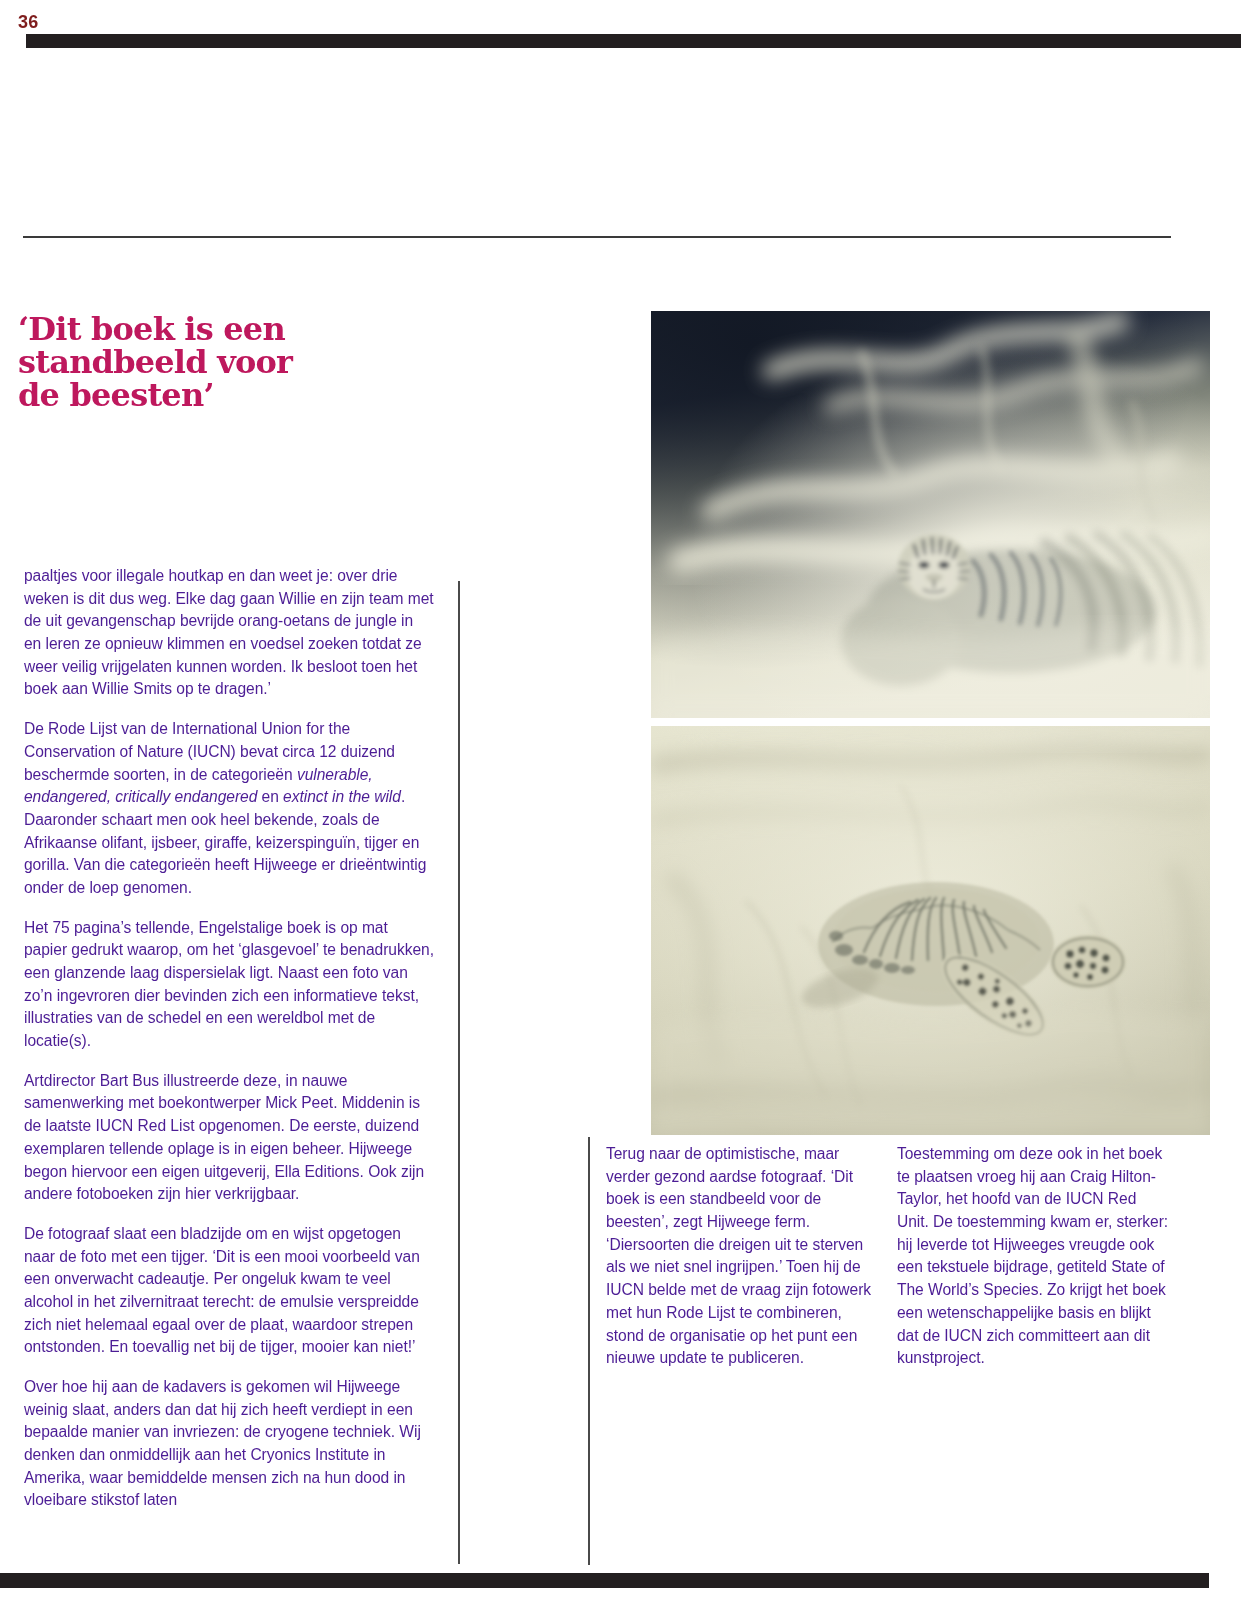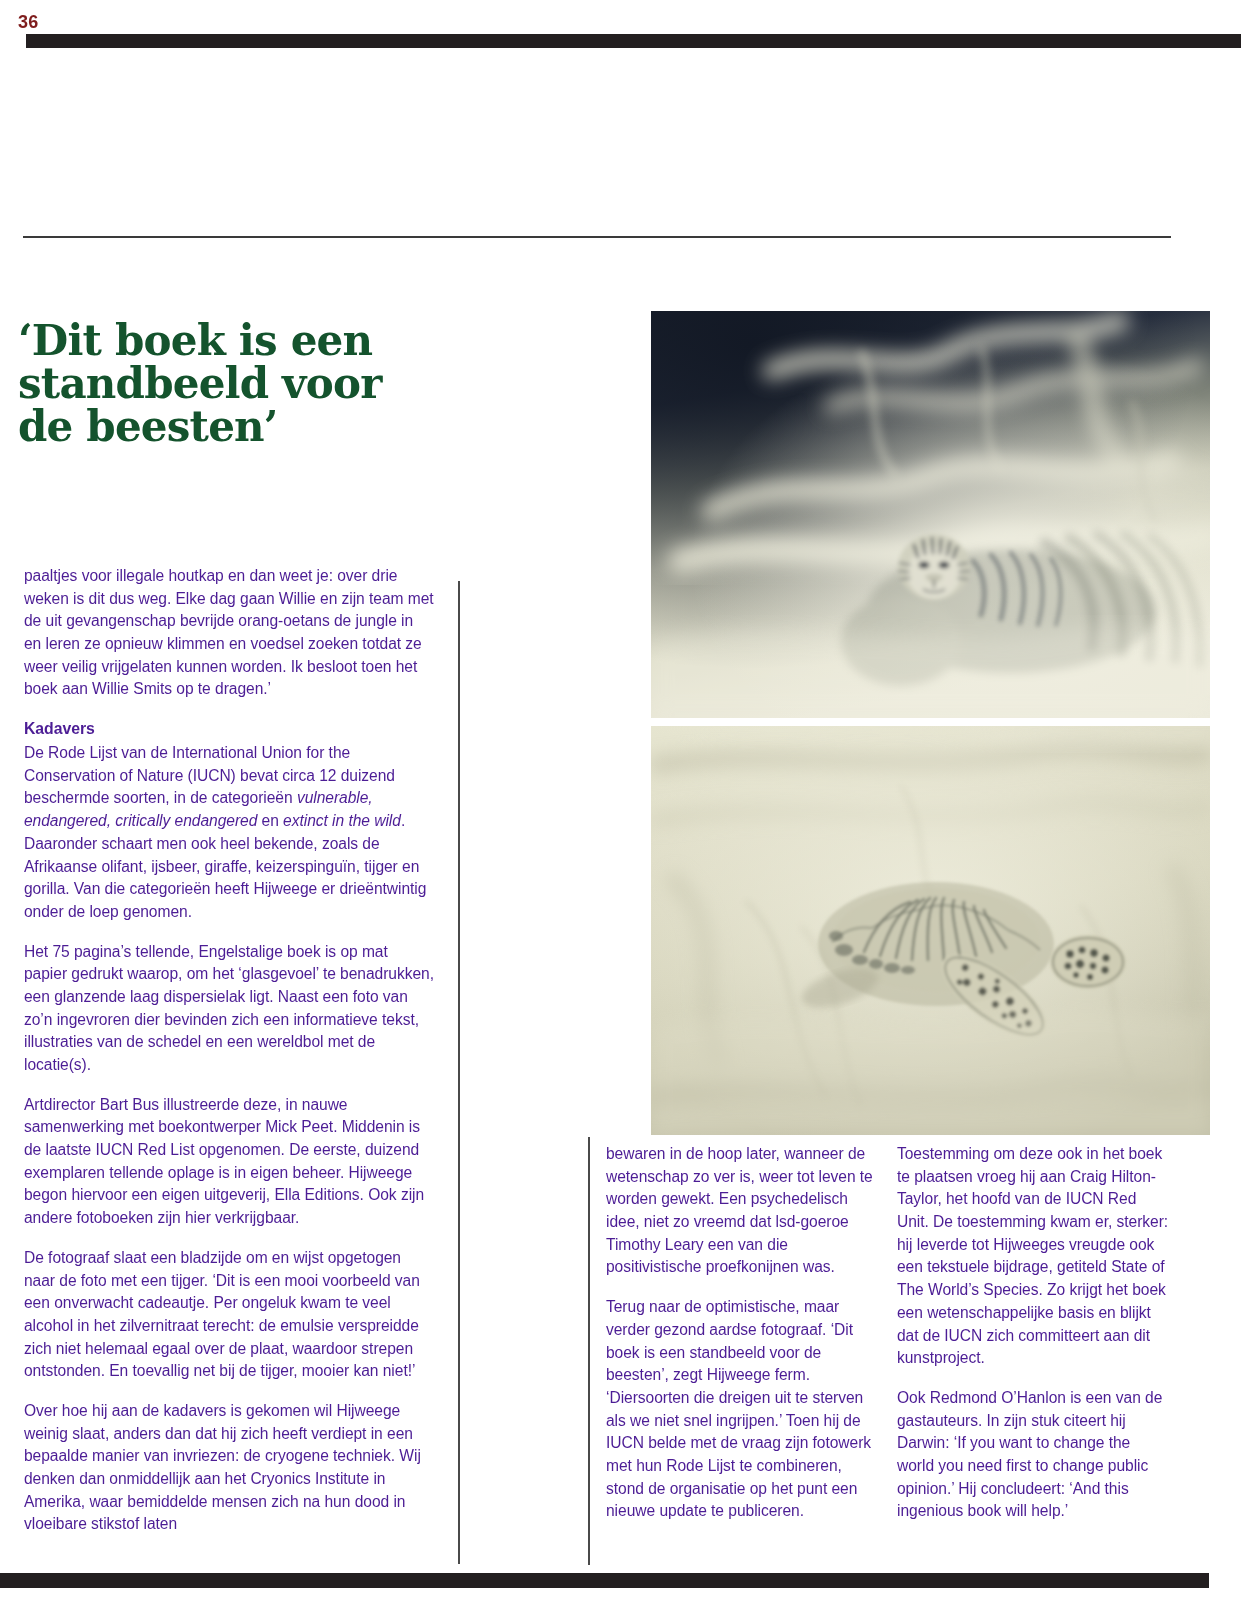--- a/index.html
+++ b/index.html
@@ -36,24 +36,24 @@
     width: 1148px; height: 2px;
     background: #3a3a3a;
   }
 
   
   .headline {
     position: absolute; left: 18px; top: 292px;
     width: 560px;
     font-family: "DejaVu Serif", "Liberation Serif", serif;
     font-weight: bold;
-    font-size: 42px;
+    font-size: 32px;
     line-height: 1.02;
     letter-spacing: -0.8px;
-    color: #14532d;
+    color: #be185d;
     white-space: pre-line;
   }
 
   
   .vrule {
     position: absolute;
     width: 2px;
     background: #4a4a4a;
   }
   .vrule-1 { left: 458px; top: 581px;  height: 983px; }
@@ -340,32 +340,29 @@
     </g>
   </svg>
 </figure>
 
 <div class="vrule vrule-1"></div>
 <div class="vrule vrule-2"></div>
 
 <div class="col col-left">
   <p>paaltjes voor illegale houtkap en dan weet je: over drie weken is dit dus weg. Elke dag gaan Willie en zijn team met de uit gevangenschap bevrijde orang-oetans de jungle in en leren ze opnieuw klimmen en voedsel zoeken totdat ze weer veilig vrijgelaten kunnen worden. Ik besloot toen het boek aan Willie Smits op te dragen.’</p>
 
-  <p class="sub">Kadavers</p>
   <p><span>De Rode Lijst van de International Union for the Conservation of Nature (IUCN) bevat circa 12 duizend beschermde soorten, in de categorieën </span><em>vulnerable, endangered, critically endangered</em><span> en </span><em>extinct in the wild</em><span>. Daaronder schaart men ook heel bekende, zoals de Afrikaanse olifant, ijsbeer, giraffe, keizerspinguïn, tijger en gorilla. Van die categorieën heeft Hijweege er drieëntwintig onder de loep genomen.</span></p>
 
   <p>Het 75 pagina’s tellende, Engelstalige boek is op mat papier gedrukt waarop, om het ‘glasgevoel’ te benadrukken, een glanzende laag dispersielak ligt. Naast een foto van zo’n ingevroren dier bevinden zich een informatieve tekst, illustraties van de schedel en een wereldbol met de locatie(s).</p>
   <p>Artdirector Bart Bus illustreerde deze, in nauwe samenwerking met boekontwerper Mick Peet. Middenin is de laatste IUCN Red List opgenomen. De eerste, duizend exemplaren tellende oplage is in eigen beheer. Hijweege begon hiervoor een eigen uitgeverij, Ella Editions. Ook zijn andere fotoboeken zijn hier verkrijgbaar.</p>
   <p>De fotograaf slaat een bladzijde om en wijst opgetogen naar de foto met een tijger. ‘Dit is een mooi voorbeeld van een onverwacht cadeautje. Per ongeluk kwam te veel alcohol in het zilvernitraat terecht: de emulsie verspreidde zich niet helemaal egaal over de plaat, waardoor strepen ontstonden. En toevallig net bij de tijger, mooier kan niet!’</p>
   <p>Over hoe hij aan de kadavers is gekomen wil Hijweege weinig slaat, anders dan dat hij zich heeft verdiept in een bepaalde manier van invriezen: de cryogene techniek. Wij denken dan onmiddellijk aan het Cryonics Institute in Amerika, waar bemiddelde mensen zich na hun dood in vloeibare stikstof laten</p>
 </div>
 
 <div class="col col-mid">
-  <p>bewaren in de hoop later, wanneer de wetenschap zo ver is, weer tot leven te worden gewekt. Een psychedelisch idee, niet zo vreemd dat lsd-goeroe Timothy Leary een van die positivistische proefkonijnen was.</p>
   <p>Terug naar de optimistische, maar verder gezond aardse fotograaf. ‘Dit boek is een standbeeld voor de beesten’, zegt Hijweege ferm. ‘Diersoorten die dreigen uit te sterven als we niet snel ingrijpen.’ Toen hij de IUCN belde met de vraag zijn fotowerk met hun Rode Lijst te combineren, stond de organisatie op het punt een nieuwe update te publiceren.</p>
 </div>
 
 <div class="col col-right">
   <p>Toestemming om deze ook in het boek te plaatsen vroeg hij aan Craig Hilton-Taylor, het hoofd van de IUCN Red Unit. De toestemming kwam er, sterker: hij leverde tot Hijweeges vreugde ook een tekstuele bijdrage, getiteld State of The World’s Species. Zo krijgt het boek een wetenschappelijke basis en blijkt dat de IUCN zich committeert aan dit kunstproject.</p>
-  <p>Ook Redmond O’Hanlon is een van de gastauteurs. In zijn stuk citeert hij Darwin: ‘If you want to change the world you need first to change public opinion.’ Hij concludeert: ‘And this ingenious book will help.’</p>
 </div>
 
 <div class="bottom-bar"></div>
 
 </body></html>

